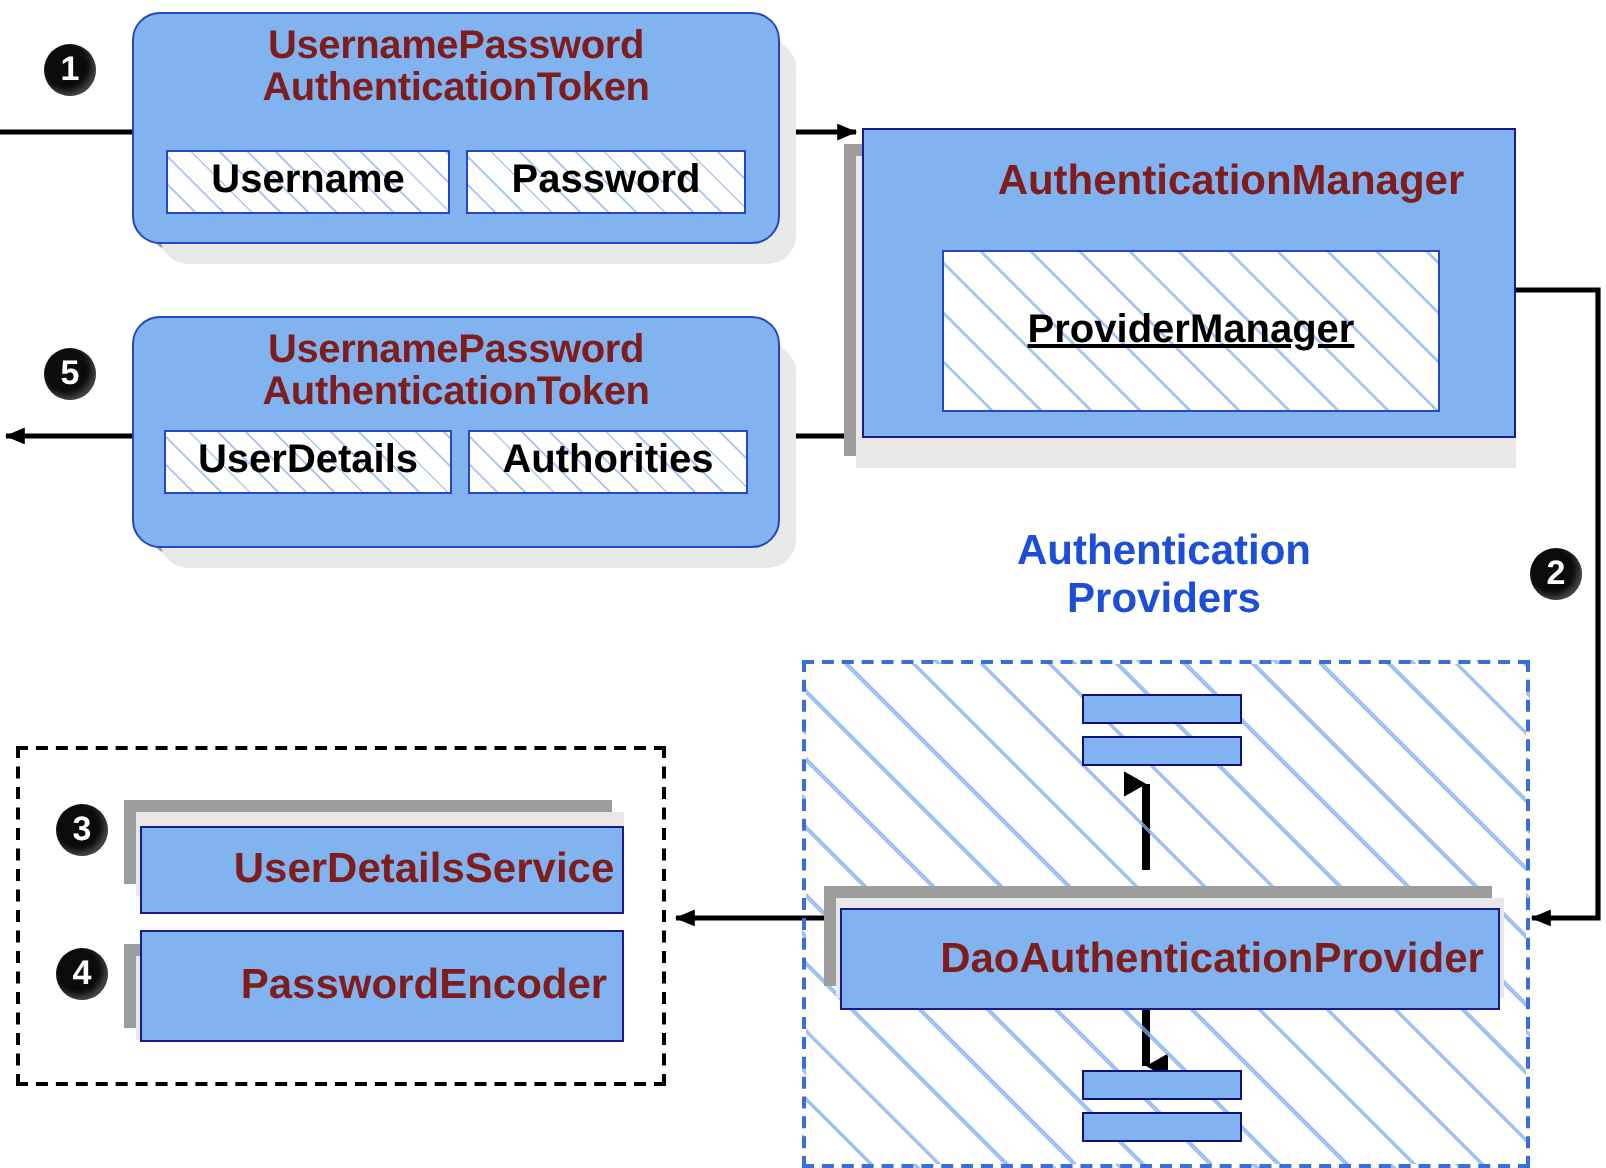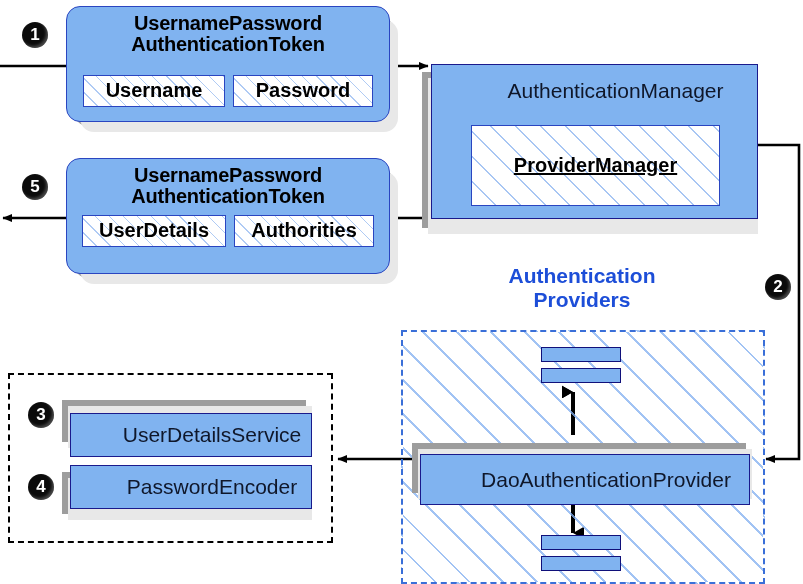--- a/index.html
+++ b/index.html
@@ -8,21 +8,21 @@
   .stage{position:absolute;left:0;top:0;width:803px;height:584px;}
   svg.layer{position:absolute;left:0;top:0;width:803px;height:584px;pointer-events:none;}
 
   .shadow{position:absolute;box-sizing:border-box;}
 
   .card{position:absolute;box-sizing:border-box;background:#80b3f0;
         border:1.5px solid #1a1a8c;display:flex;flex-direction:column;
         align-items:center;justify-content:flex-start;}
   .card.rounded{border-radius:14px;border-color:#2a45c0;}
 
-  .card-title{font-weight:bold;font-size:20px;color:#000000;line-height:1.06;
+  .card-title{font-weight:bold;font-size:20px;color:#7f1d1d;line-height:1.06;
               text-align:center;width:100%;letter-spacing:-0.2px;}
 
   .slotrow{display:flex;gap:8px;width:100%;justify-content:center;box-sizing:border-box;}
   .slot{background:#ffffff;border:1.5px solid #2a45c0;box-sizing:border-box;
         display:flex;align-items:center;justify-content:center;
         font-weight:bold;font-size:20px;color:#000;padding:1px 8px 3px 8px;
         background-image:repeating-linear-gradient(45deg,
             rgba(110,160,235,.0) 0px,rgba(110,160,235,.0) 9px,
             rgba(110,160,235,.55) 9px,rgba(110,160,235,.55) 10px);}
 
@@ -44,21 +44,21 @@
           background:#0b0b0b;color:#fff;font-weight:bold;font-size:17px;
           display:flex;align-items:center;justify-content:center;
           box-shadow:inset -2px -2px 3px rgba(255,255,255,.25);}
 
   .grouplabel{position:absolute;font-weight:bold;font-size:21px;color:#1d4ed8;
               text-align:center;line-height:1.12;}
 
   .barlet{position:absolute;background:#80b3f0;border:1.6px solid #10107a;
           box-sizing:border-box;}
 
-  .plainlabel{font-weight:normal;font-size:21px;color:#0f172a;text-align:center;width:100%;padding-left:42px;}
+  .plainlabel{font-weight:bold;font-size:21px;color:#7f1d1d;text-align:center;width:100%;padding-left:42px;}
 </style>
 </head>
 <body>
 
 <div class="stage">
 
   <svg class="layer" viewBox="0 0 803 584">
     <defs>
       <marker id="ah" markerWidth="11" markerHeight="11" refX="9.4" refY="4.2" orient="auto" markerUnits="userSpaceOnUse">
         <path d="M0,0 L10,4.2 L0,8.4 z" fill="#000"></path>
@@ -161,18 +161,18 @@
 
   <div class="shadow" style="left:62px;top:400px;width:244px;height:42px;background:#9d9d9d;"></div>
   <div class="shadow" style="left:68px;top:406px;width:244px;height:42px;background:#e8e8e8;"></div>
   <div class="card" style="left:70px;top:393px;width:242px;height:44px;justify-content:center;margin-top:20px;">
     <div class="plainlabel">UserDetailsService</div>
   </div>
   <div class="bullet" style="left:28px;top:402px;">3</div>
 
   <div class="shadow" style="left:62px;top:472px;width:244px;height:42px;background:#9d9d9d;"></div>
   <div class="shadow" style="left:68px;top:478px;width:244px;height:42px;background:#e8e8e8;"></div>
-  <div class="card" style="left:70px;top:465px;width:242px;height:44px;justify-content:center;">
+  <div class="card" style="left:70px;top:465px;width:242px;height:56px;justify-content:center;">
     <div class="plainlabel">PasswordEncoder</div>
   </div>
   <div class="bullet" style="left:28px;top:474px;">4</div>
 
 </div>
 
 </body></html>

